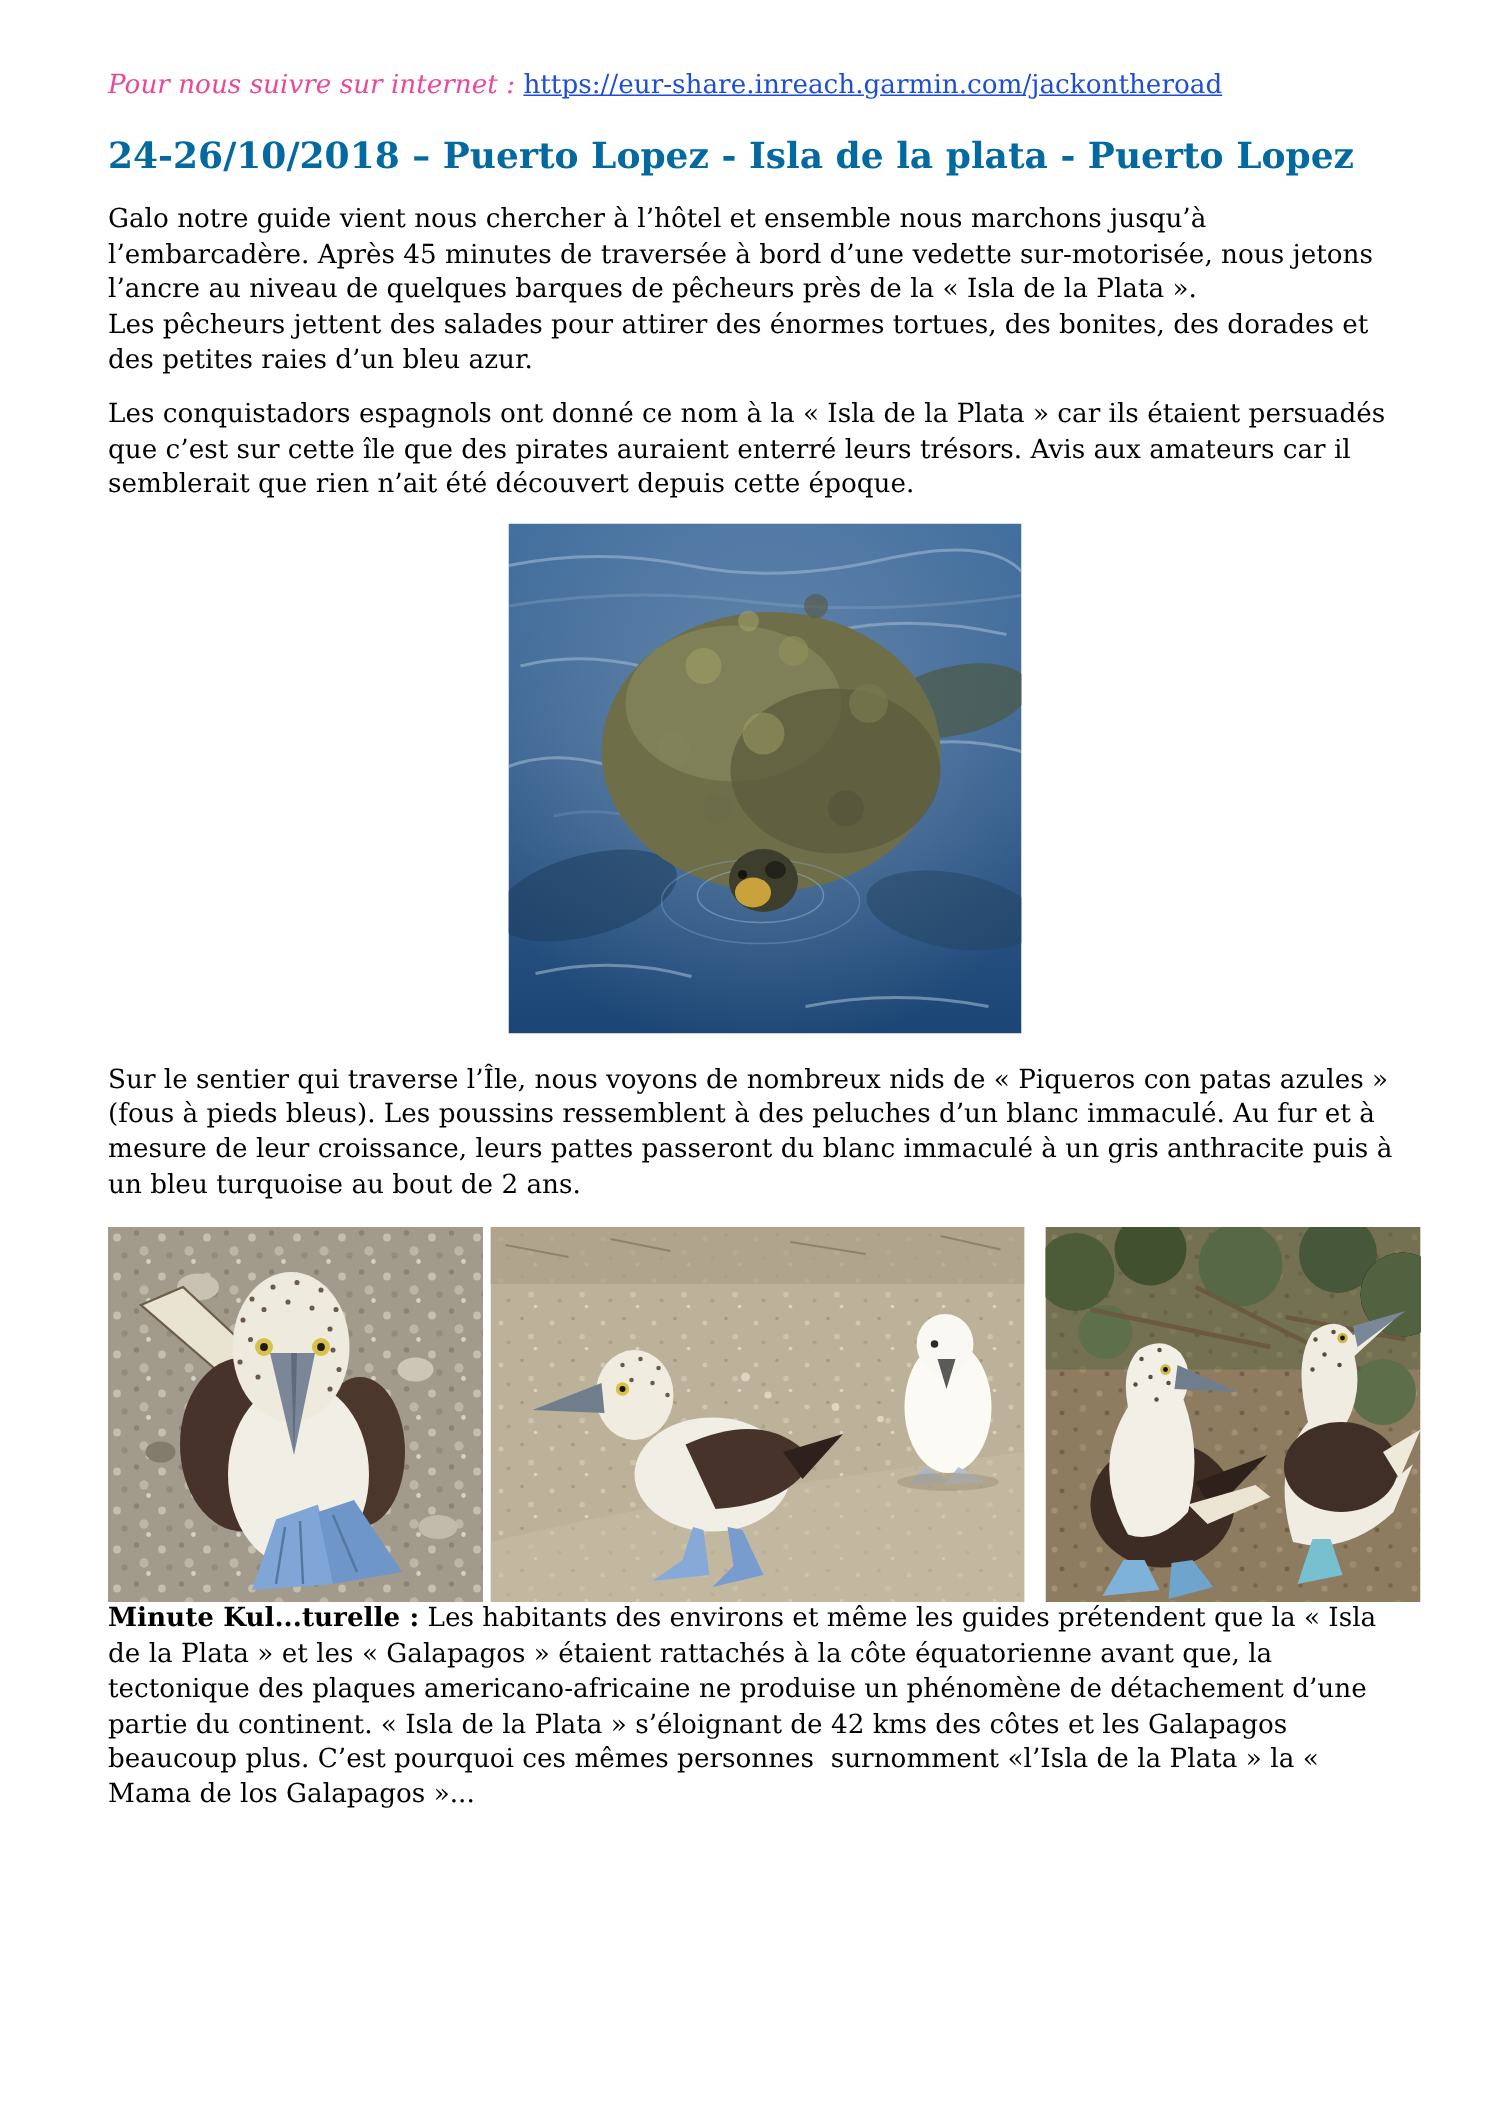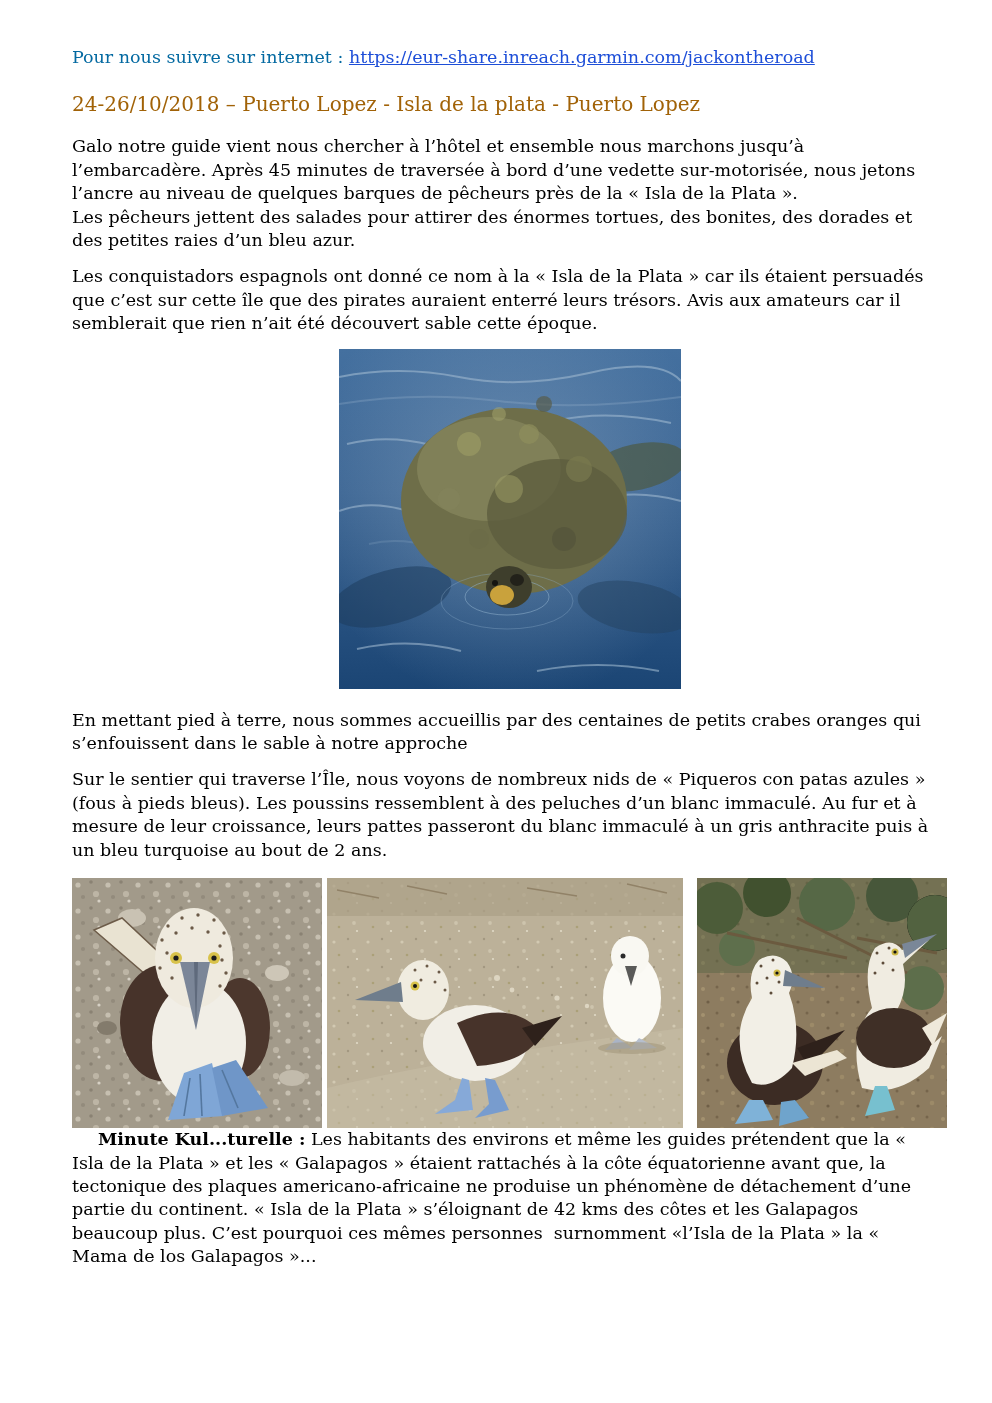--- a/index.html
+++ b/index.html
@@ -9,63 +9,63 @@
     font-family: "DejaVu Serif", "Liberation Serif", serif;
     font-size: 17.5px;
     line-height: 23.4px;
     color: #000000;
     overflow: hidden;
   }
   .content { padding: 46px 45px 0 72px; width: 875px; }
   .textcol { max-width: 863px; }
 
   .follow-line { margin: 0 0 23px 0; }
-  .follow-prefix { color: #0369a1; }
+  .follow-prefix { font-style: italic; color: #ec4899; }
   .follow-link { color: #1d4ed8; text-decoration: underline; cursor: pointer; }
 
   h1.page-title {
-    font-size: 20px; font-weight: normal; color: #a16207;
+    font-size: 24px; font-weight: bold; color: #0369a1;
     margin: 0 0 19px 0; line-height: 24px;
   }
 
   p.para { margin: 0 0 13px 0; }
   p.para .seg { display: block; }
   .prewrap { white-space: pre-wrap; }
 
   figure { margin: 0; padding: 0; }
   .turtle-wrap { width: 342px; margin: 10px auto 20px auto; }
   .turtle-wrap svg { display: block; }
 
   .photo-strip { display: flex; margin: 16px 0 0 0; width: 875px; }
   .photo-strip figure { flex: 0 0 auto; }
   .photo-strip svg { display: block; }
   .ph1 { width: 250px; margin-right: 5px; }
   .ph2 { width: 356px; margin-right: 14px; }
   .ph3 { width: 250px; }
 
   .minute-block { margin-top: 37px; }
-  .minute-lead { font-weight: bold; margin-left: 26px; }
+  .minute-lead { font-weight: bold; }
 </style>
 </head>
 <body>
 
 <div class="content">
 
   <p class="follow-line">
     <span class="follow-prefix">Pour nous suivre sur internet : </span><a class="follow-link" href="#">https://eur-share.inreach.garmin.com/jackontheroad</a>
   </p>
 
   <h1 class="page-title">24-26/10/2018 – Puerto Lopez - Isla de la plata - Puerto Lopez</h1>
 
   <p class="para textcol">
     <span class="seg">Galo notre guide vient nous chercher à l’hôtel et ensemble nous marchons jusqu’à l’embarcadère. Après 45 minutes de traversée à bord d’une vedette sur-motorisée, nous jetons l’ancre au niveau de quelques barques de pêcheurs près de la « Isla de la Plata ».</span>
     <span class="seg">Les pêcheurs jettent des salades pour attirer des énormes tortues, des bonites, des dorades et des petites raies d’un bleu azur.</span>
   </p>
 
-  <p class="para textcol">Les conquistadors espagnols ont donné ce nom à la « Isla de la Plata » car ils étaient persuadés que c’est sur cette île que des pirates auraient enterré leurs trésors. Avis aux amateurs car il semblerait que rien n’ait été découvert sable cette époque.</p>
+  <p class="para textcol">Les conquistadors espagnols ont donné ce nom à la « Isla de la Plata » car ils étaient persuadés que c’est sur cette île que des pirates auraient enterré leurs trésors. Avis aux amateurs car il semblerait que rien n’ait été découvert depuis cette époque.</p>
 
   <figure class="turtle-wrap">
     <svg width="342" height="340" viewBox="0 0 342 340" role="img" aria-label="Tortue de mer nageant en surface dans une eau bleue">
       <defs>
         <linearGradient id="water" x1="0" y1="0" x2="0" y2="1">
           <stop offset="0" stop-color="#44709f"></stop>
           <stop offset="0.42" stop-color="#3a6493"></stop>
           <stop offset="1" stop-color="#1b4574"></stop>
         </linearGradient>
         <radialGradient id="glow" cx="0.5" cy="0.42" r="0.62">
@@ -111,21 +111,20 @@
       </g>
       <g>
         <ellipse cx="170" cy="238" rx="23" ry="21" fill="#3e3e2c"></ellipse>
         <ellipse cx="163" cy="246" rx="12" ry="10" fill="#c9a23c"></ellipse>
         <ellipse cx="178" cy="231" rx="7" ry="6" fill="#22211a"></ellipse>
         <circle cx="156" cy="234" r="3" fill="#141410"></circle>
       </g>
     </svg>
   </figure>
 
-  <p class="para textcol">En mettant pied à terre, nous sommes accueillis par des centaines de petits crabes oranges qui s’enfouissent dans le sable à notre approche</p>
 
   <p class="para textcol">Sur le sentier qui traverse l’Île, nous voyons de nombreux nids de « Piqueros con patas azules » (fous à pieds bleus). Les poussins ressemblent à des peluches d’un blanc immaculé. Au fur et à mesure de leur croissance, leurs pattes passeront du blanc immaculé à un gris anthracite puis à un bleu turquoise au bout de 2 ans.</p>
 
   <div class="photo-strip">
 
     <figure class="ph1">
       <svg width="250" height="250" viewBox="0 0 250 250" role="img" aria-label="Fou à pieds bleus adulte de face sur sol caillouteux">
         <defs>
           <pattern id="peb1" width="30" height="26" patternUnits="userSpaceOnUse">
             <rect width="30" height="26" fill="#a29a8a"></rect>

